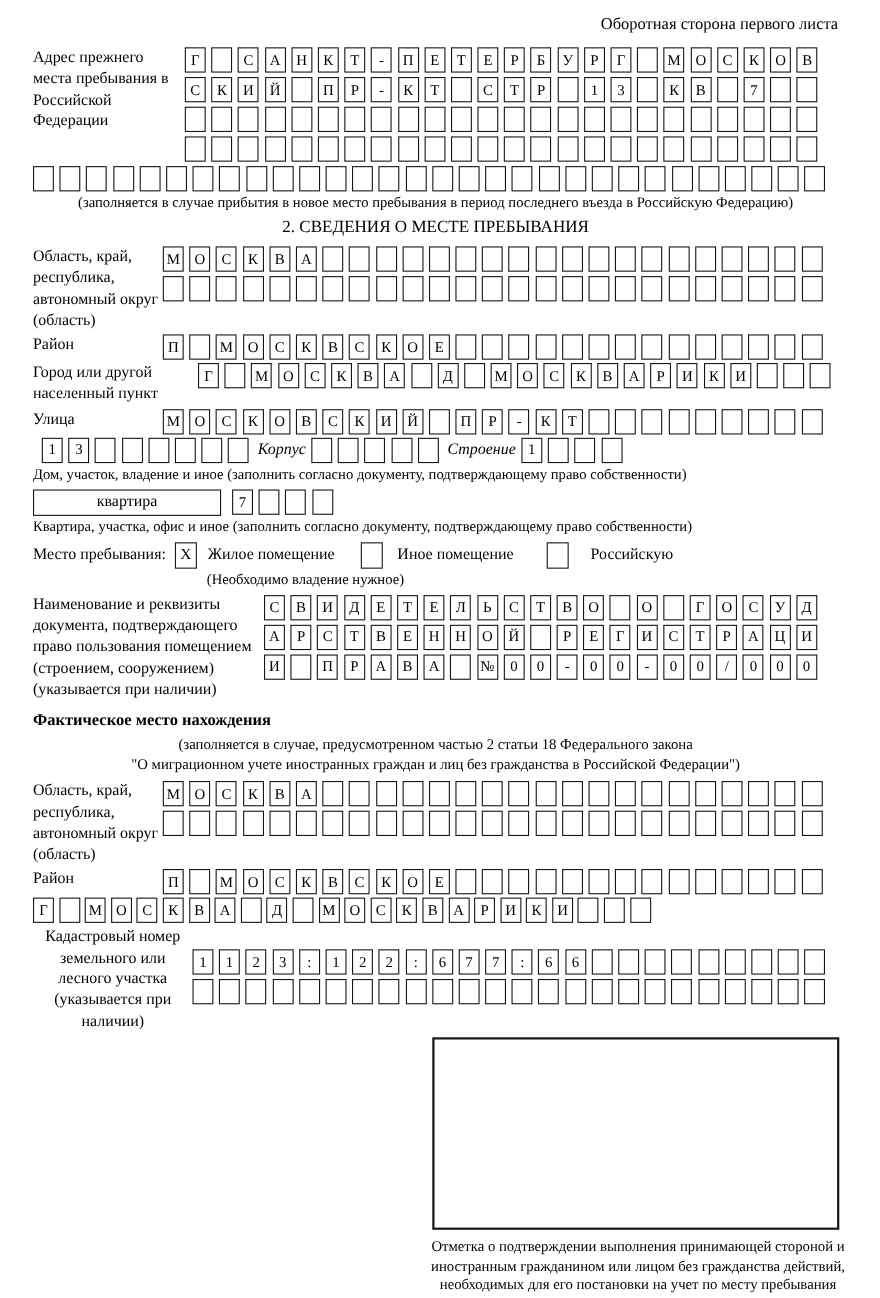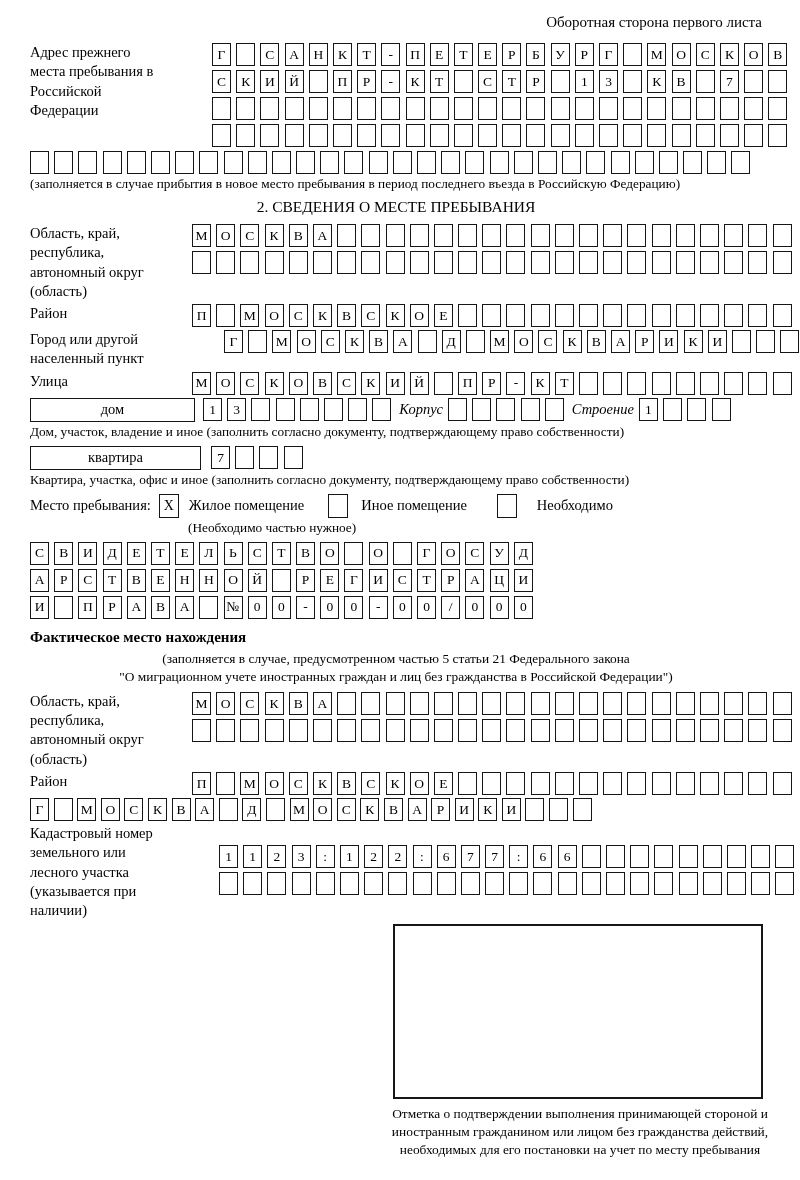--- a/index.html
+++ b/index.html
@@ -1,30 +1,30 @@
 <!DOCTYPE html>
 <html><head>
 <meta charset="utf-8">
 <style>
   html,body{margin:0;padding:0;background:#fff;}
   body{width:800px;height:1180px;overflow:hidden;color:#000;
        font-family:"Liberation Serif","DejaVu Serif",serif;}
   .page{padding:8px 38px 0 30px;width:732px;}
   .header-note{text-align:right;font-size:15px;margin:6px 0 12px;}
-  .field{display:flex;align-items:flex-start;margin-bottom:3px;gap:44px;}
+  .field{display:flex;align-items:flex-start;margin-bottom:3px;}
   .flabel{font-size:14.5px;line-height:1.33;flex:none;}
   .w138{width:138px;} .w118{width:118px;} .w150{width:150px;} .w210{width:210px;}
-  .w145{width:145px;} .w165{width:165px;}
+  .w145{width:145px;text-align:center;} .w165{width:165px;}
   .rows{display:flex;flex-direction:column;gap:4px;}
   .cells{display:flex;gap:5.2px;}
   .cell{box-sizing:border-box;flex:none;width:19px;height:23px;border:1.6px solid #161616;
         display:inline-flex;align-items:center;justify-content:center;
         font-size:13.5px;line-height:1;}
   .caption{font-size:13.3px;margin:2px 0 6px;}
-  .caption.center{text-align:left;}
+  .caption.center{text-align:center;}
   .sec-title{text-align:center;font-weight:normal;font-size:15.5px;margin:6px 0 8px;}
   .sub-title{text-align:left;font-weight:bold;font-size:15px;margin:10px 0 4px;}
   .named-box{box-sizing:border-box;border:1.7px solid #161616;height:24px;flex:none;
              display:inline-flex;align-items:center;justify-content:center;font-size:14.5px;}
   .inline-label{font-size:14.5px;white-space:nowrap;margin:0 5px 0 8px;align-self:center;font-style:italic;}
   .hrow{display:flex;align-items:center;margin-bottom:2px;}
   .checkbox{box-sizing:border-box;flex:none;width:20px;height:24px;border:1.7px solid #161616;
             display:inline-flex;align-items:center;justify-content:center;font-size:14px;}
   .stay-row{display:flex;align-items:center;font-size:14.5px;margin:4px 0 2px;}
   .stay-note{font-size:13.3px;margin:0 0 6px 158px;}
@@ -332,23 +332,20 @@
         <span class="cell"></span>
         <span class="cell"></span>
         <span class="cell"></span>
         <span class="cell"></span>
         <span class="cell"></span>
         <span class="cell"></span>
       </div>
   </div>
 
   <div class="hrow">
-    <div class="named-box w165">
-      <span>дом</span>
-    </div>
     <div class="cells" style="margin-left:8px">
         <span class="cell">1</span>
         <span class="cell">3</span>
         <span class="cell"></span>
         <span class="cell"></span>
         <span class="cell"></span>
         <span class="cell"></span>
         <span class="cell"></span>
         <span class="cell"></span>
       </div>
@@ -383,25 +380,26 @@
   </div>
   <div class="caption">Квартира, участка, офис и иное (заполнить согласно документу, подтверждающему право собственности)</div>
 
   <div class="stay-row">
     <span>Место пребывания:</span>
     <span class="checkbox" style="margin-left:8px">X</span>
     <span style="margin-left:10px">Жилое помещение</span>
     <span class="checkbox" style="margin-left:24px"></span>
     <span style="margin-left:13px">Иное помещение</span>
     <span class="checkbox" style="margin-left:30px"></span>
-    <span style="margin-left:20px">Необходимо</span>
-  </div>
-  <div class="stay-note">(Необходимо частью нужное)</div>
-
-  <div class="field">
+    <span style="margin-left:20px">Российскую</span>
+  </div>
+  <div class="stay-note">(Необходимо владение нужное)</div>
+
+  <div class="field">
+    <div class="flabel w210">Наименование и реквизиты документа, подтверждающего право пользования помещением (строением, сооружением) (указывается при наличии)</div>
     <div class="rows">
       <div class="cells">
           <span class="cell">С</span>
           <span class="cell">В</span>
           <span class="cell">И</span>
           <span class="cell">Д</span>
           <span class="cell">Е</span>
           <span class="cell">Т</span>
           <span class="cell">Е</span>
           <span class="cell">Л</span>
@@ -463,21 +461,21 @@
           <span class="cell">/</span>
           <span class="cell">0</span>
           <span class="cell">0</span>
           <span class="cell">0</span>
         </div>
     </div>
   </div>
 
   <div class="sub-title">Фактическое место нахождения</div>
   <div class="fact-captions">
-    <div>(заполняется в случае, предусмотренном частью 5 статьи 21 Федерального закона</div>
+    <div>(заполняется в случае, предусмотренном частью 2 статьи 18 Федерального закона</div>
     <div>"О миграционном учете иностранных граждан и лиц без гражданства в Российской Федерации")</div>
   </div>
 
   <div class="field">
     <div class="flabel w118">Область, край, республика, автономный округ (область)</div>
     <div class="rows">
       <div class="cells">
           <span class="cell">М</span>
           <span class="cell">О</span>
           <span class="cell">С</span>

